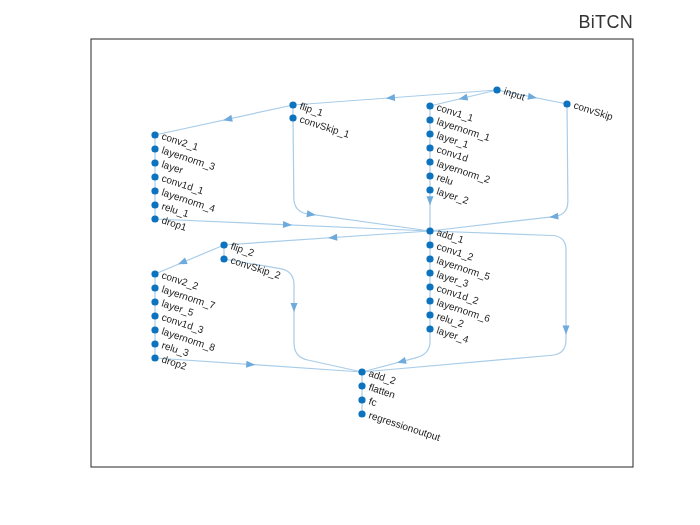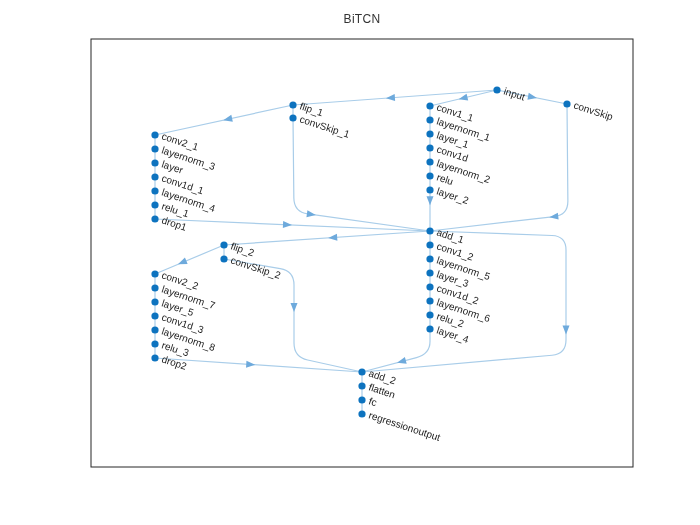--- a/index.html
+++ b/index.html
@@ -1,19 +1,19 @@
 <!DOCTYPE html>
 <html><head>
 <meta charset="utf-8">
 <style>
   html,body{margin:0;padding:0;background:#ffffff;}
   #figure{position:relative;width:700px;height:525px;background:#ffffff;overflow:hidden;
           font-family:"Liberation Sans",sans-serif;}
-  #plot-title{position:absolute;left:91px;top:12px;width:542px;text-align:center;
-          font-size:12px;color:#333333;letter-spacing:0.3px;}
+  #plot-title{position:absolute;left:91px;top:12px;width:542px;text-align:right;
+          font-size:18px;color:#333333;letter-spacing:0.3px;}
   svg{position:absolute;left:0;top:0;}
   svg text{font-family:"Liberation Sans",sans-serif;font-size:10px;fill:#1c1c1c;}
 </style>
 </head>
 <body>
 
 <div id="figure">
   <div id="plot-title">BiTCN</div>
   <svg id="graph-svg" width="700" height="525" viewBox="0 0 700 525">
     <rect id="axes-box" x="91" y="39" width="542" height="428" fill="none" stroke-width="1" stroke="#262626"></rect>

